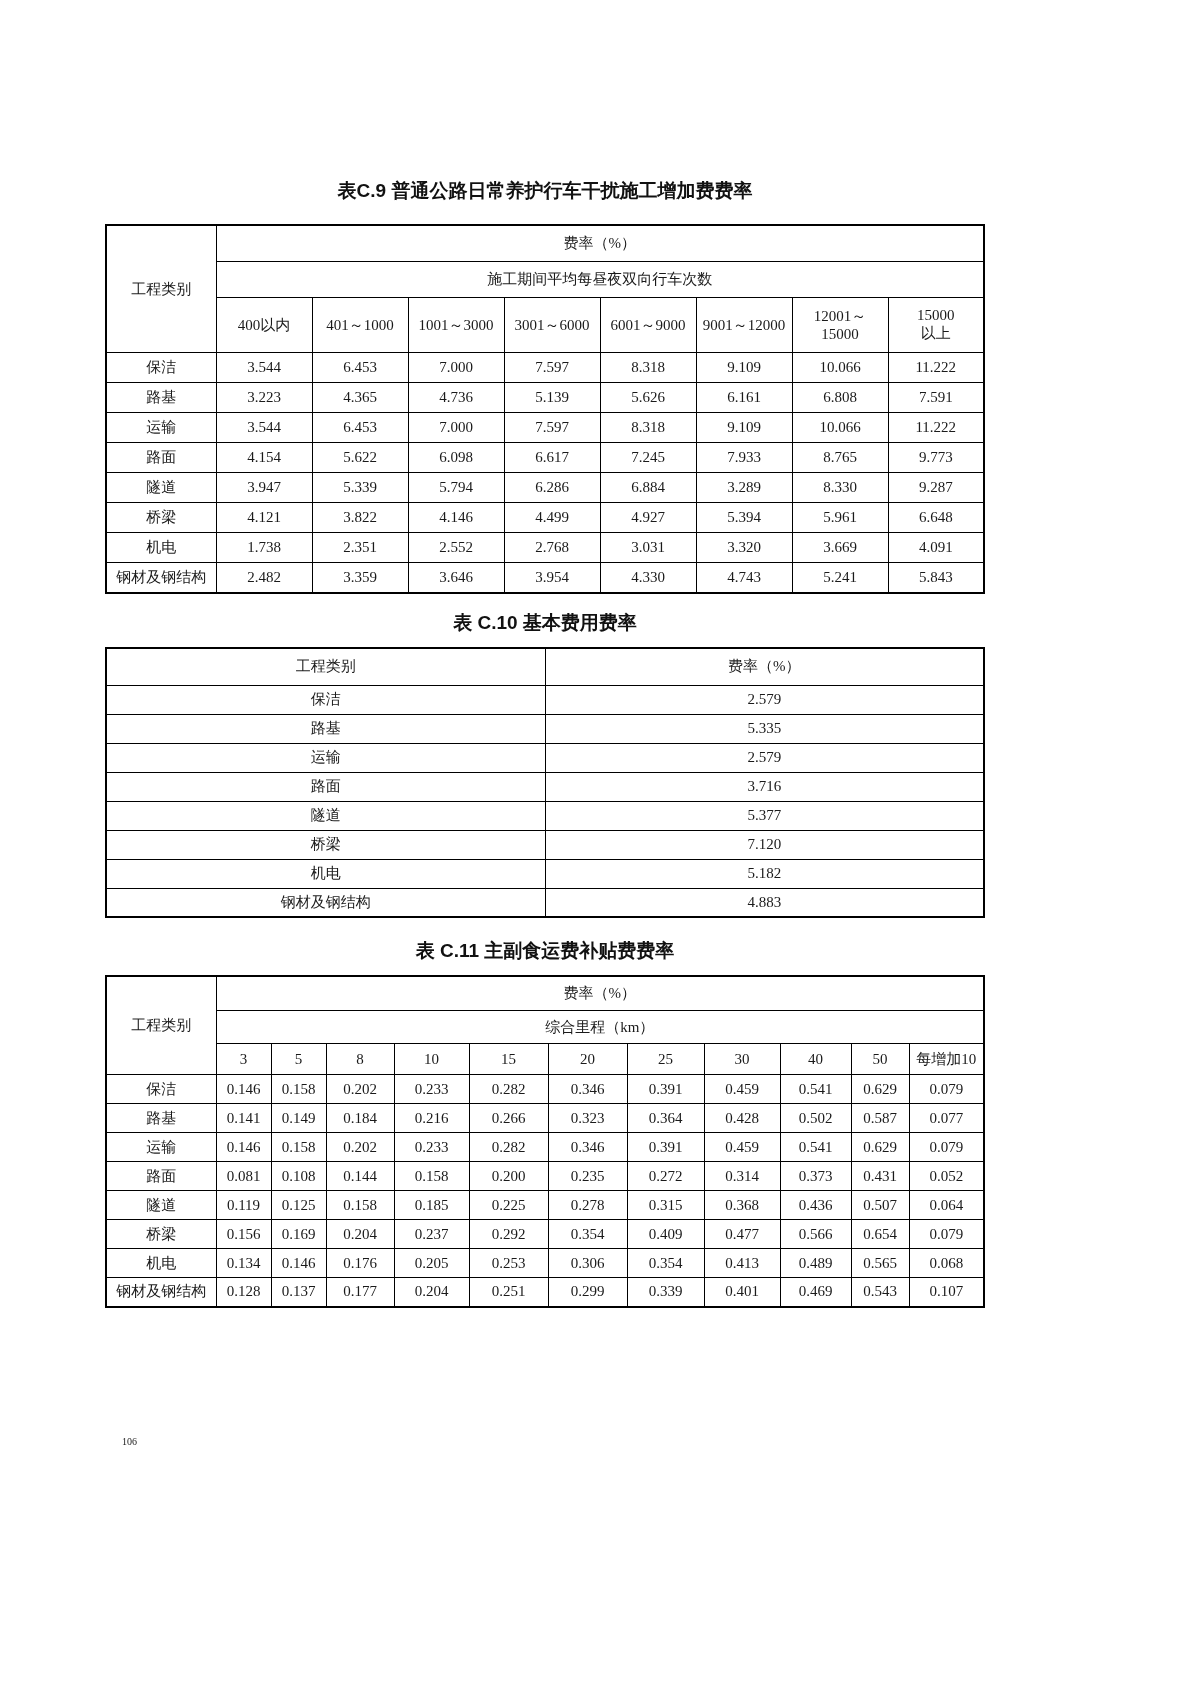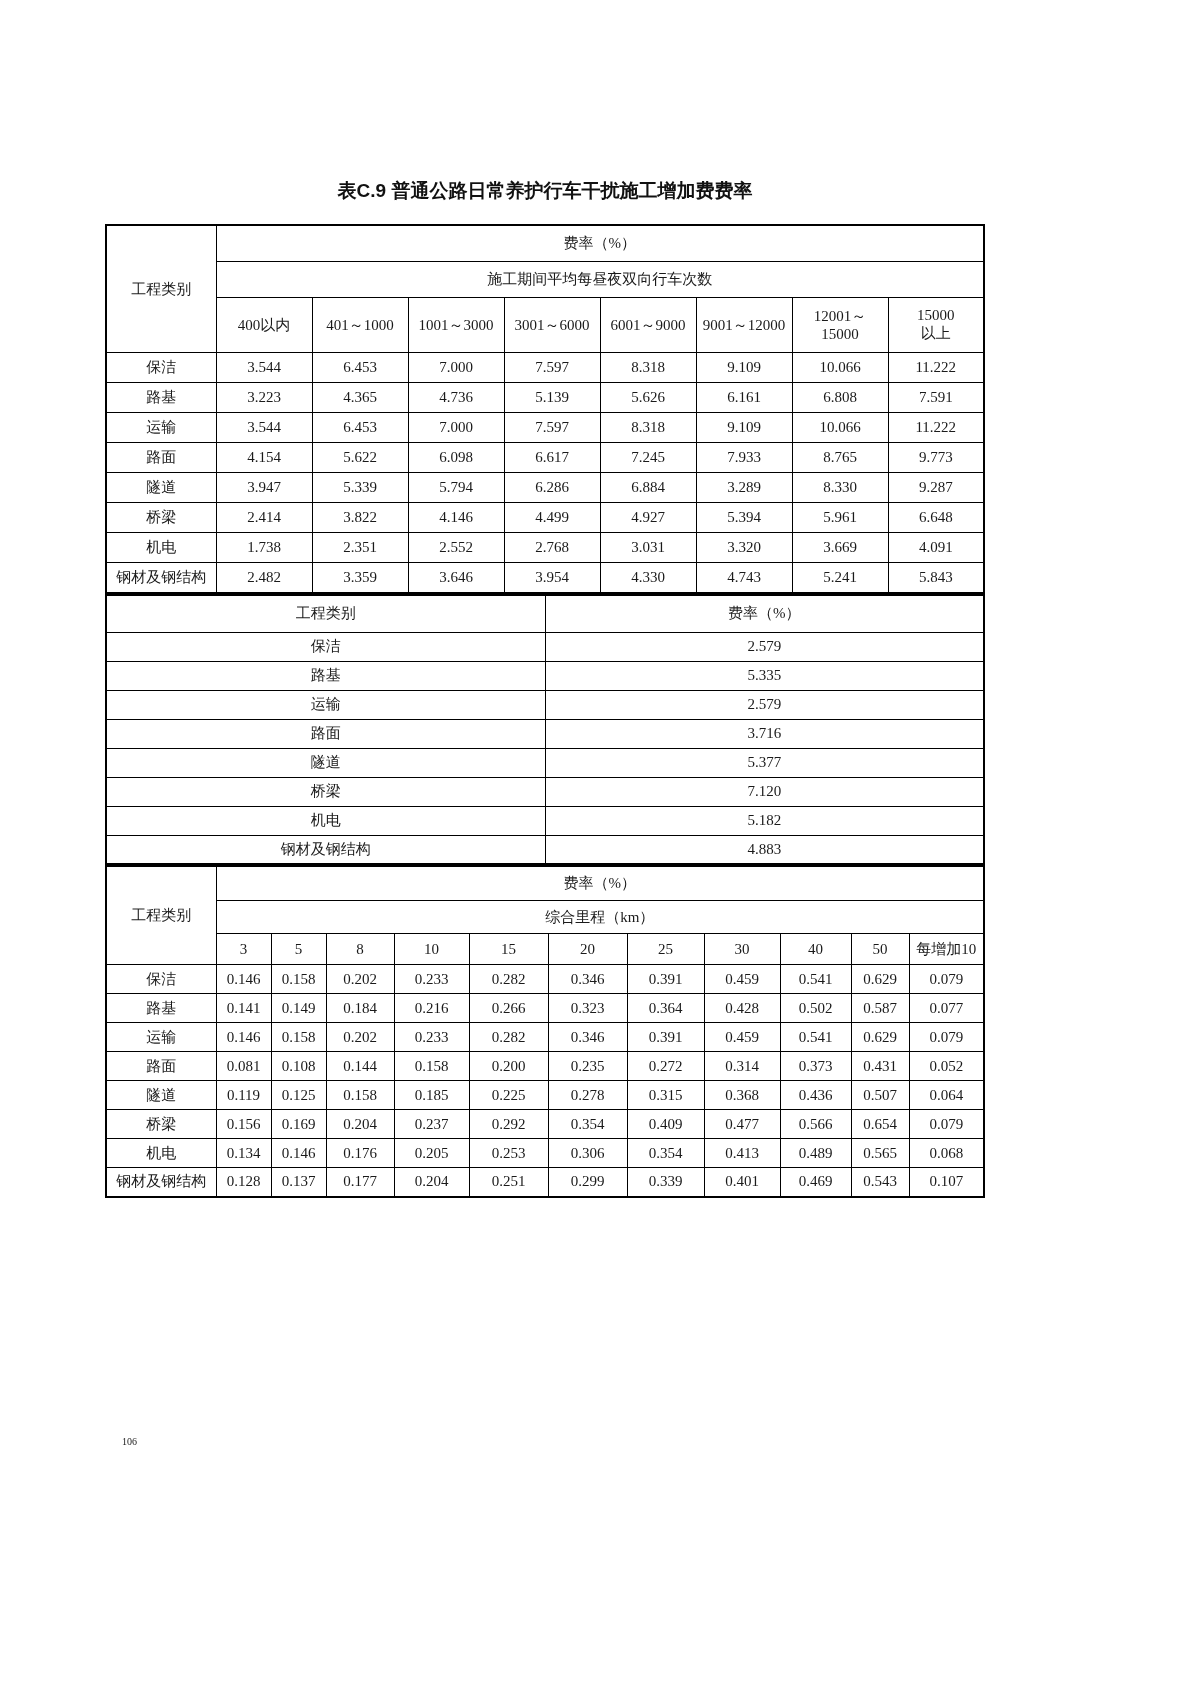--- a/index.html
+++ b/index.html
@@ -162,21 +162,21 @@
           <td>5.339</td>
           <td>5.794</td>
           <td>6.286</td>
           <td>6.884</td>
           <td>3.289</td>
           <td>8.330</td>
           <td>9.287</td>
         </tr>
         <tr>
           <th>桥梁</th>
-          <td>2.414</td>
+          <td>4.121</td>
           <td>3.822</td>
           <td>4.146</td>
           <td>4.499</td>
           <td>4.927</td>
           <td>5.394</td>
           <td>5.961</td>
           <td>6.648</td>
         </tr>
         <tr>
           <th>机电</th>
@@ -196,20 +196,21 @@
           <td>3.646</td>
           <td>3.954</td>
           <td>4.330</td>
           <td>4.743</td>
           <td>5.241</td>
           <td>5.843</td>
         </tr>
       </tbody>
   </table>
 
+  <h2 class="tbl-title title-c10">表 C.10 基本费用费率</h2>
   <table class="t10">
     <colgroup>
       <col style="width:50%">
       <col style="width:50%">
     </colgroup>
     <thead>
       <tr>
         <th>工程类别</th>
         <th>费率（%）</th>
       </tr>
@@ -243,20 +244,21 @@
           <th>机电</th>
           <td>5.182</td>
         </tr>
         <tr>
           <th>钢材及钢结构</th>
           <td>4.883</td>
         </tr>
       </tbody>
   </table>
 
+  <h2 class="tbl-title title-c11">表 C.11 主副食运费补贴费费率</h2>
   <table class="t11">
     <colgroup>
       <col style="width:110px">
       <col style="width:55px">
         <col style="width:55px">
         <col style="width:68px">
         <col style="width:75px">
       <col style="width:79px">
         <col style="width:79px">
         <col style="width:77px">

